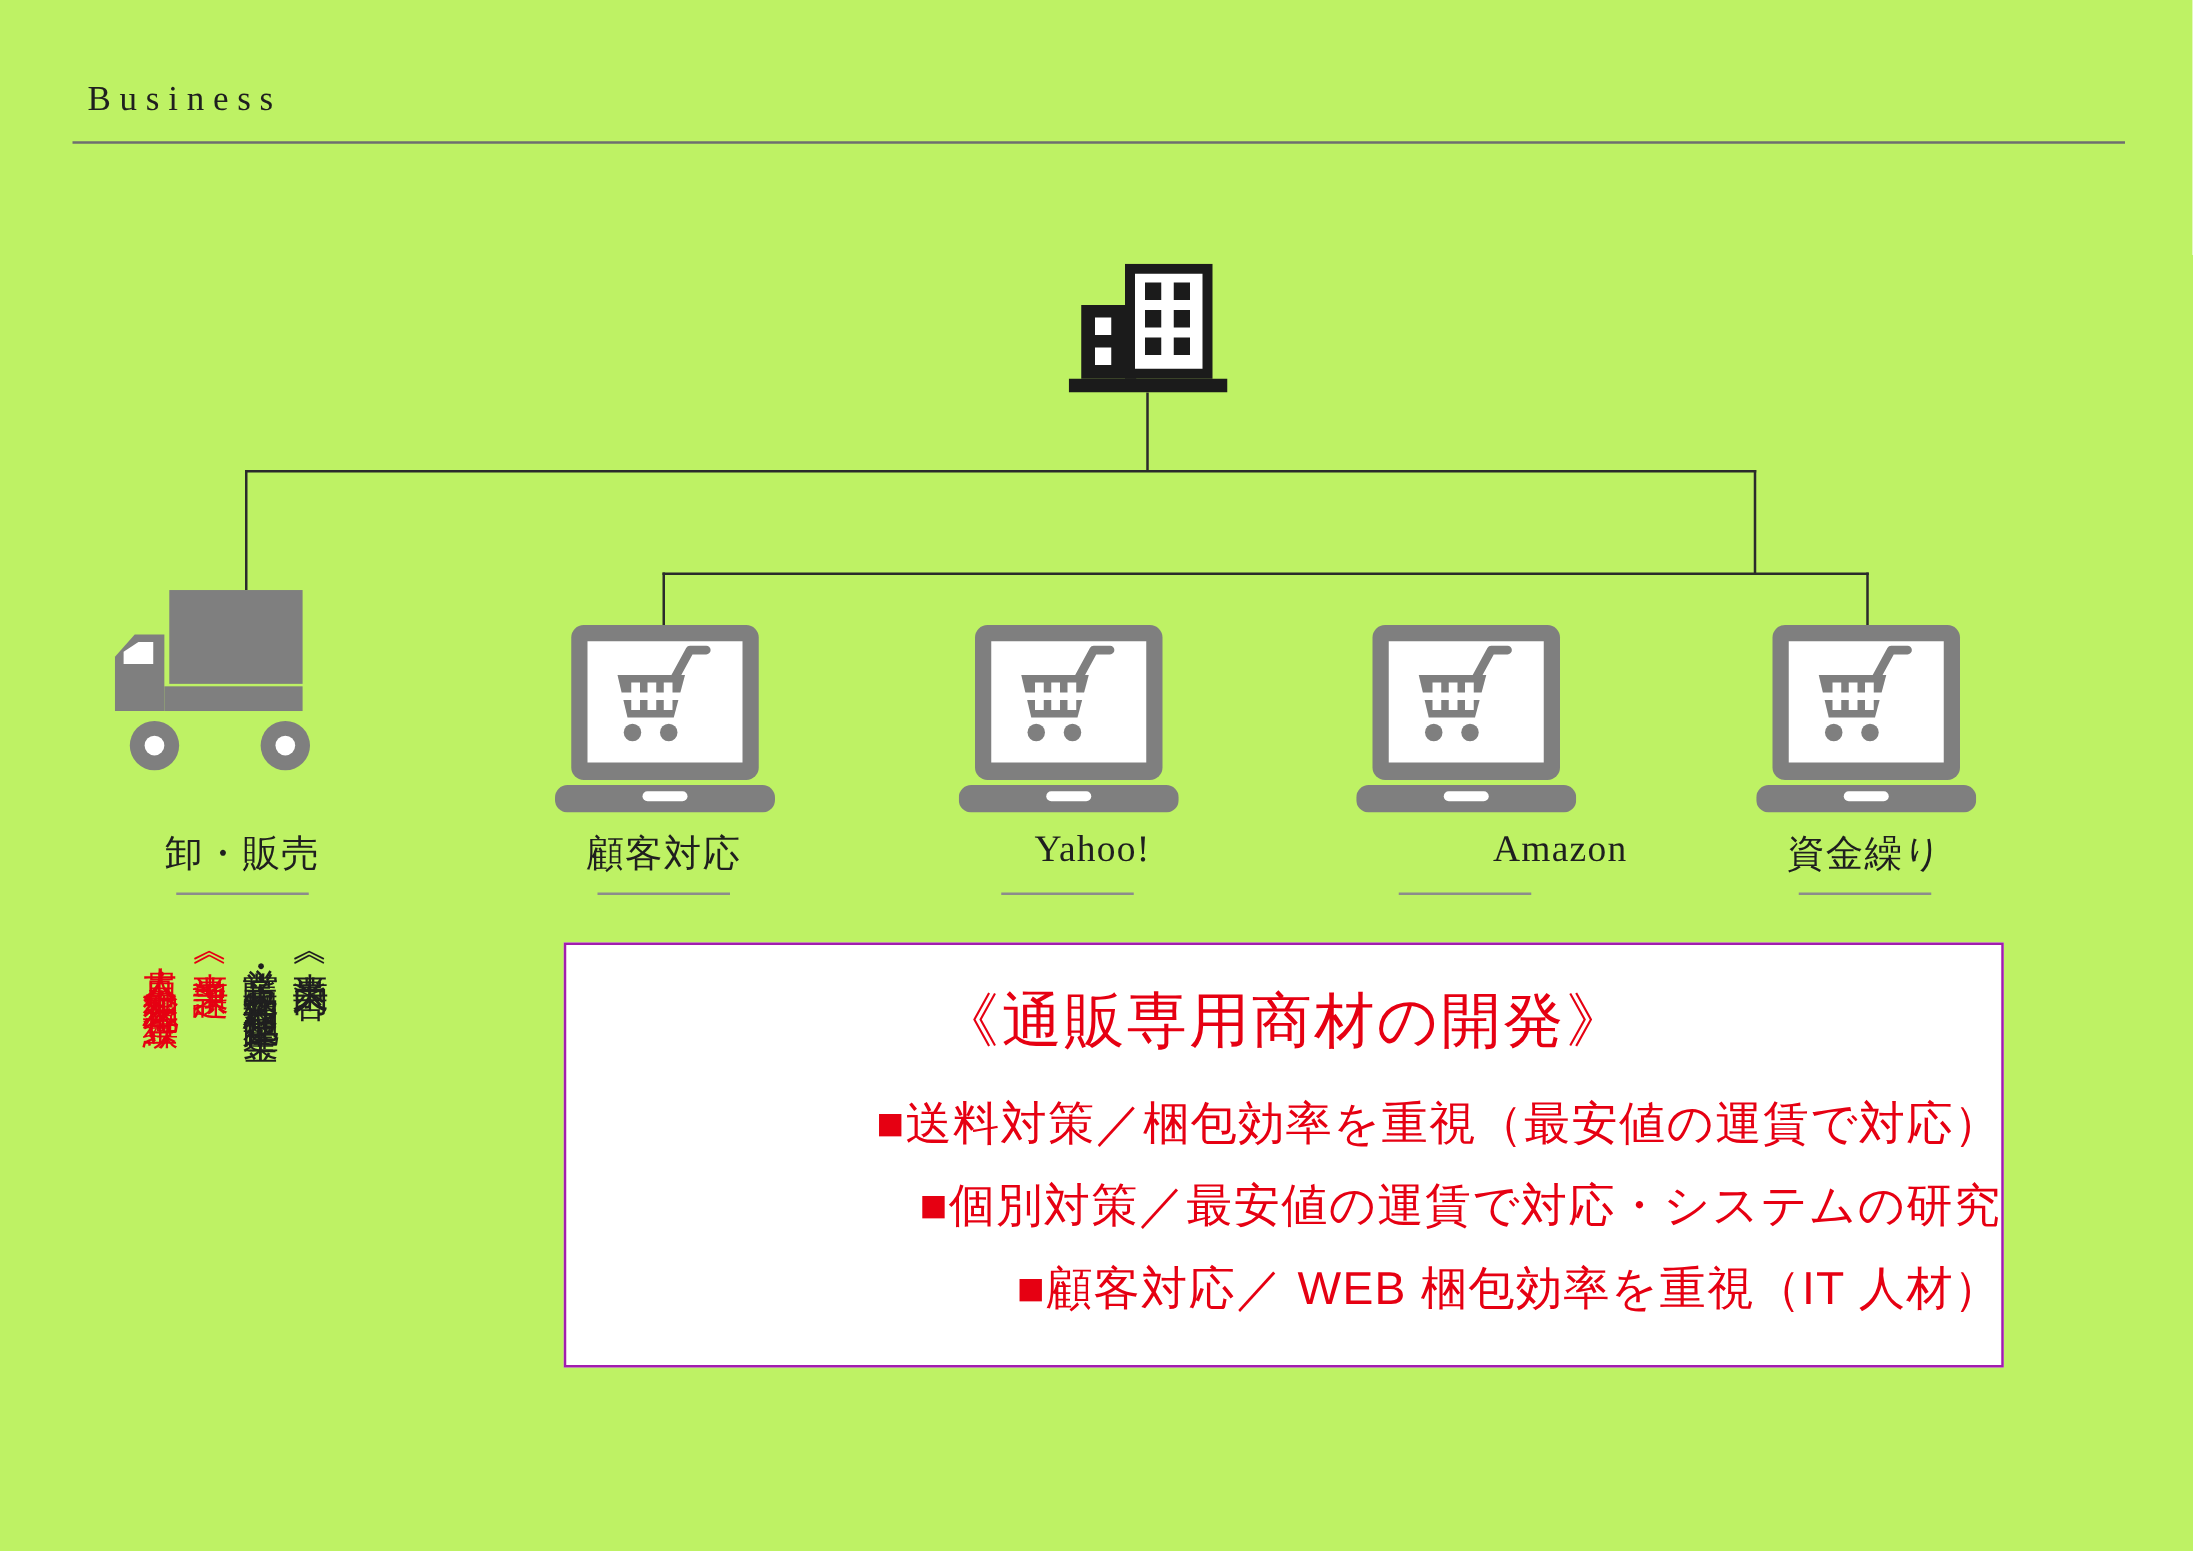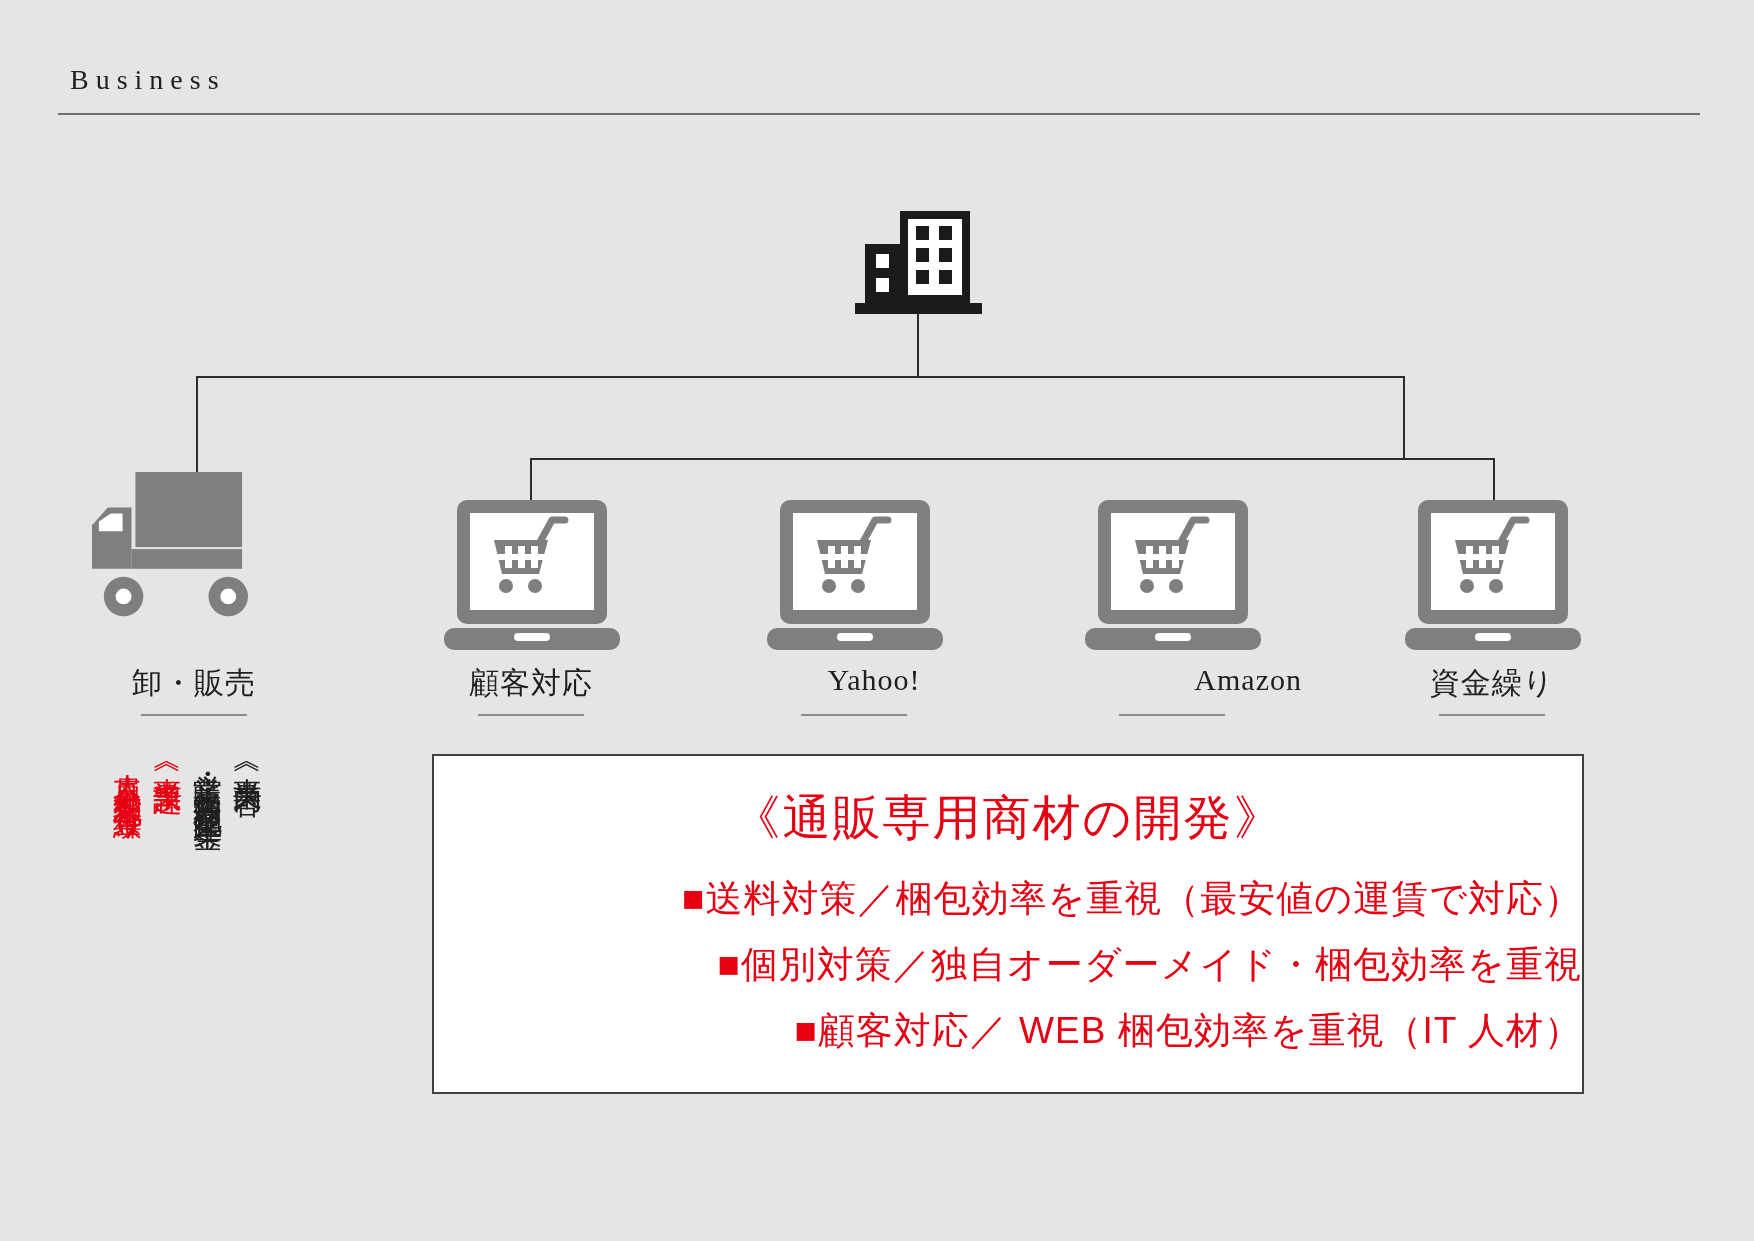--- a/index.html
+++ b/index.html
@@ -1,17 +1,17 @@
 <!DOCTYPE html>
 <html><head>
 <meta charset="utf-8">
 <style>
   html,body{margin:0;padding:0;background:#ffffff;}
   .canvas{
-    position:relative;width:1754px;height:1241px;background:#e5e5e5;overflow:hidden;
+    position:relative;width:1754px;height:1241px;background:#bef264;overflow:hidden;
     font-family:"Liberation Sans","DejaVu Sans",sans-serif;
   }
   
   .header-title{
     position:absolute;left:70px;top:64px;
     font-family:"Liberation Serif","DejaVu Serif",serif;
     font-size:28px;letter-spacing:7px;color:#1f1f1f;
   }
   .header-rule{position:absolute;left:58px;top:113px;width:1642px;height:2px;background:#6f6f6f;}
   
@@ -43,22 +43,22 @@
   
   .vtext{
     position:absolute;left:108px;top:752px;height:470px;
     writing-mode:vertical-rl;text-orientation:mixed;
     font-size:29px;line-height:40px;letter-spacing:3px;color:#1f1f1f;
   }
   .vcol{white-space:nowrap;}
   .vcol.red{color:#e60012;}
   
   .devbox{
-    position:absolute;left:432px;top:754px;width:1148px;height:336px;
-    border:2px solid #404040;background:#ffffff;
+    position:absolute;left:451px;top:754px;width:1148px;height:336px;
+    border:2px solid #a21caf;background:#ffffff;
   }
   .devbox-title{
     margin-top:36px;text-align:center;
     font-size:48px;line-height:52px;letter-spacing:2px;color:#e60012;font-weight:500;
   }
   .devbox-items{margin:22px 0 0 112px;text-align:right;}
   .devbox-item{
     font-size:37px;line-height:66px;color:#e60012;font-weight:500;letter-spacing:1px;
   }
 </style>
@@ -151,18 +151,18 @@
     <div class="vcol">《事業内容》</div>
     <div class="vcol">営業・販売・製造・梱包・配達・集金</div>
     <div class="vcol red">《事業課題》</div>
     <div class="vcol red">人員不足・効率悪化・資金繰り</div>
   </div>
 
   <div class="devbox">
     <div class="devbox-title">《通販専用商材の開発》</div>
     <div class="devbox-items">
       <div class="devbox-item">■送料対策／梱包効率を重視（最安値の運賃で対応）</div>
-      <div class="devbox-item">■個別対策／独自オーダーメイド・梱包効率を重視</div>
+      <div class="devbox-item">■個別対策／最安値の運賃で対応・システムの研究</div>
       <div class="devbox-item">■顧客対応／ WEB 梱包効率を重視（IT 人材）</div>
     </div>
   </div>
 
 </div>
 
 </body></html>

